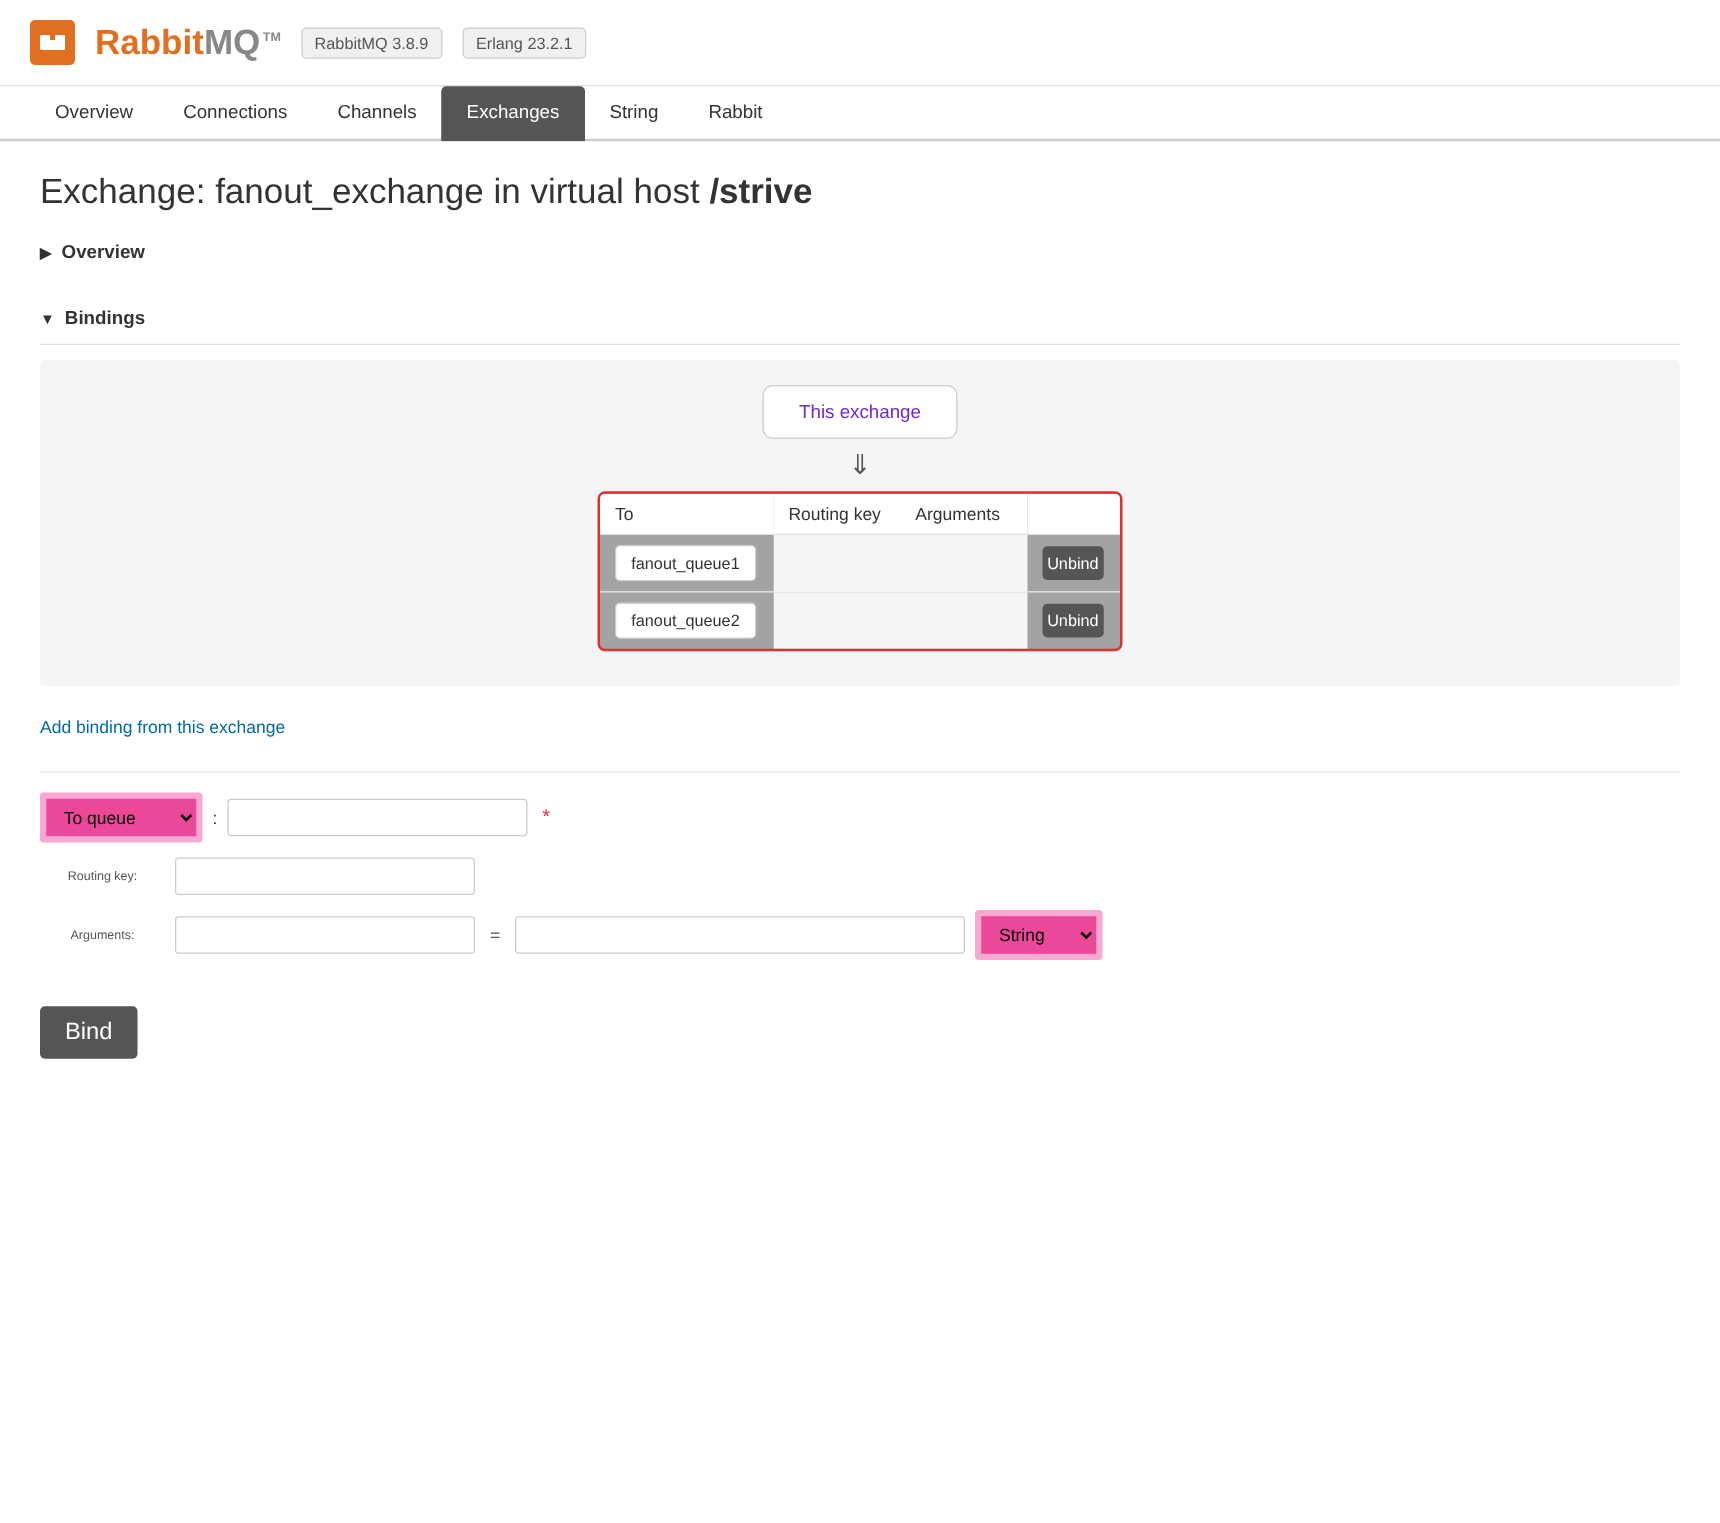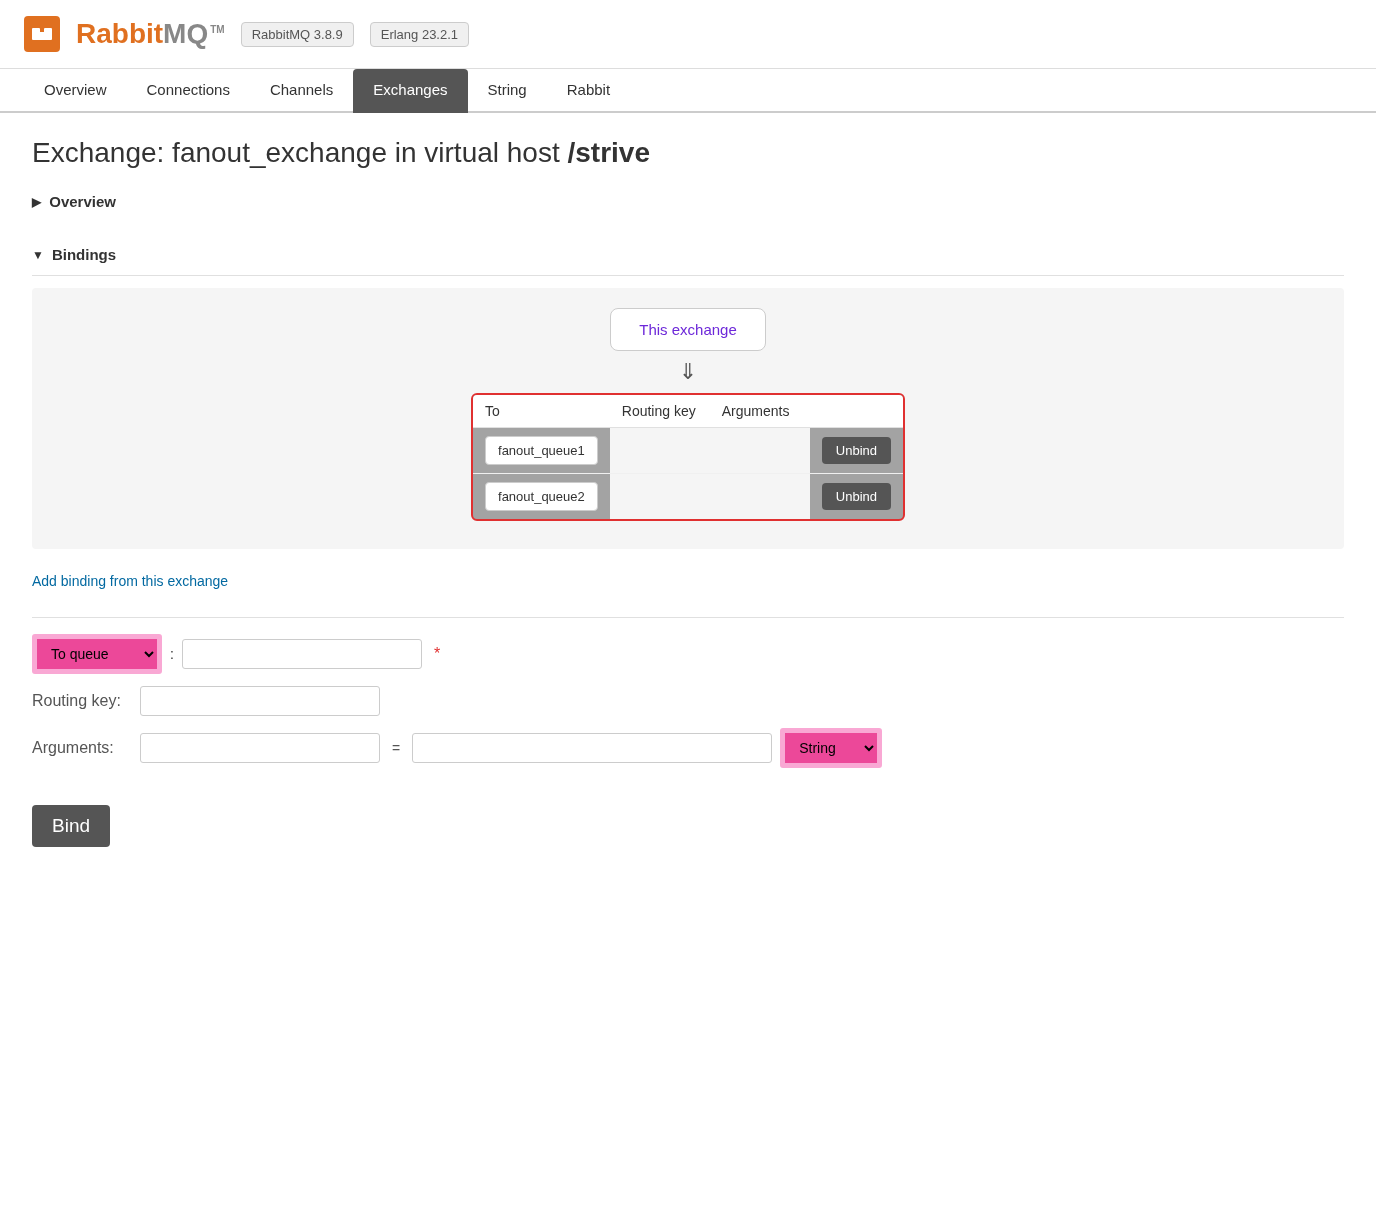--- a/index.html
+++ b/index.html
@@ -47,29 +47,29 @@
     .bindings-table-container { border: 2px solid #e03030; border-radius: 6px; overflow: hidden; background: #a3a3a3; display: inline-block; min-width: 420px; }
     .bindings-table { width: 100%; border-collapse: collapse; }
     .bindings-table th { background: #fff; padding: 8px 12px; text-align: left; font-weight: normal; border-bottom: 1px solid #e0e0e0; color: #333; font-size: 14px; }
     .bindings-table td { padding: 8px 12px; border-bottom: 1px solid #f0f0f0; vertical-align: middle; }
     .bindings-table tr:last-child td { border-bottom: none; }
 
     .queue-box { border: 1px solid #ccc; border-radius: 4px; padding: 6px 12px; background: #fff; font-size: 13px; display: inline-block; }
     .routing-key-cell { background: #f5f5f5; min-width: 100px; }
     .arguments-cell { background: #f5f5f5; min-width: 100px; }
 
-    .unbind-btn { background: #555; color: #fff; border: none; border-radius: 4px; padding: 6px 14px; cursor: pointer; font-size: 13px; }
+    .unbind-btn { background: #555; color: #fff; border: none; border-radius: 4px; padding: 6px 4px; cursor: pointer; font-size: 13px; }
 
     
     .add-binding-section { margin-top: 24px; }
     .add-binding-title { font-size: 14px; color: #0369a1; margin-bottom: 28px; }
     .add-binding-divider { border: none; border-top: 1px solid #e0e0e0; margin-bottom: 16px; }
 
     .form-row { display: flex; align-items: center; margin-bottom: 12px; gap: 8px; }
-    .form-label { text-align: left; min-width: 100px; color: #555; font-size: 16px; }
+    .form-label { text-align: center; min-width: 100px; color: #555; font-size: 10px; }
     .form-input { border: 1px solid #ccc; border-radius: 3px; padding: 6px 10px; font-size: 14px; width: 240px; }
     .form-select { border: 5px solid #f9a8d4; border-radius: 3px; padding: 6px 10px; font-size: 14px; background: #ec4899; cursor: pointer; }
     .required-star { color: #e03030; margin-left: 4px; font-size: 16px; }
     .equals-sign { color: #555; margin: 0 4px; }
     .form-input-arg-val { border: 1px solid #ccc; border-radius: 3px; padding: 6px 10px; font-size: 14px; width: 360px; }
 
     .bind-btn { background: #555; color: #fff; border: none; border-radius: 4px; padding: 10px 20px; cursor: pointer; font-size: 19px; margin-top: 25px; }
   </style>
 </head>
 <body>

